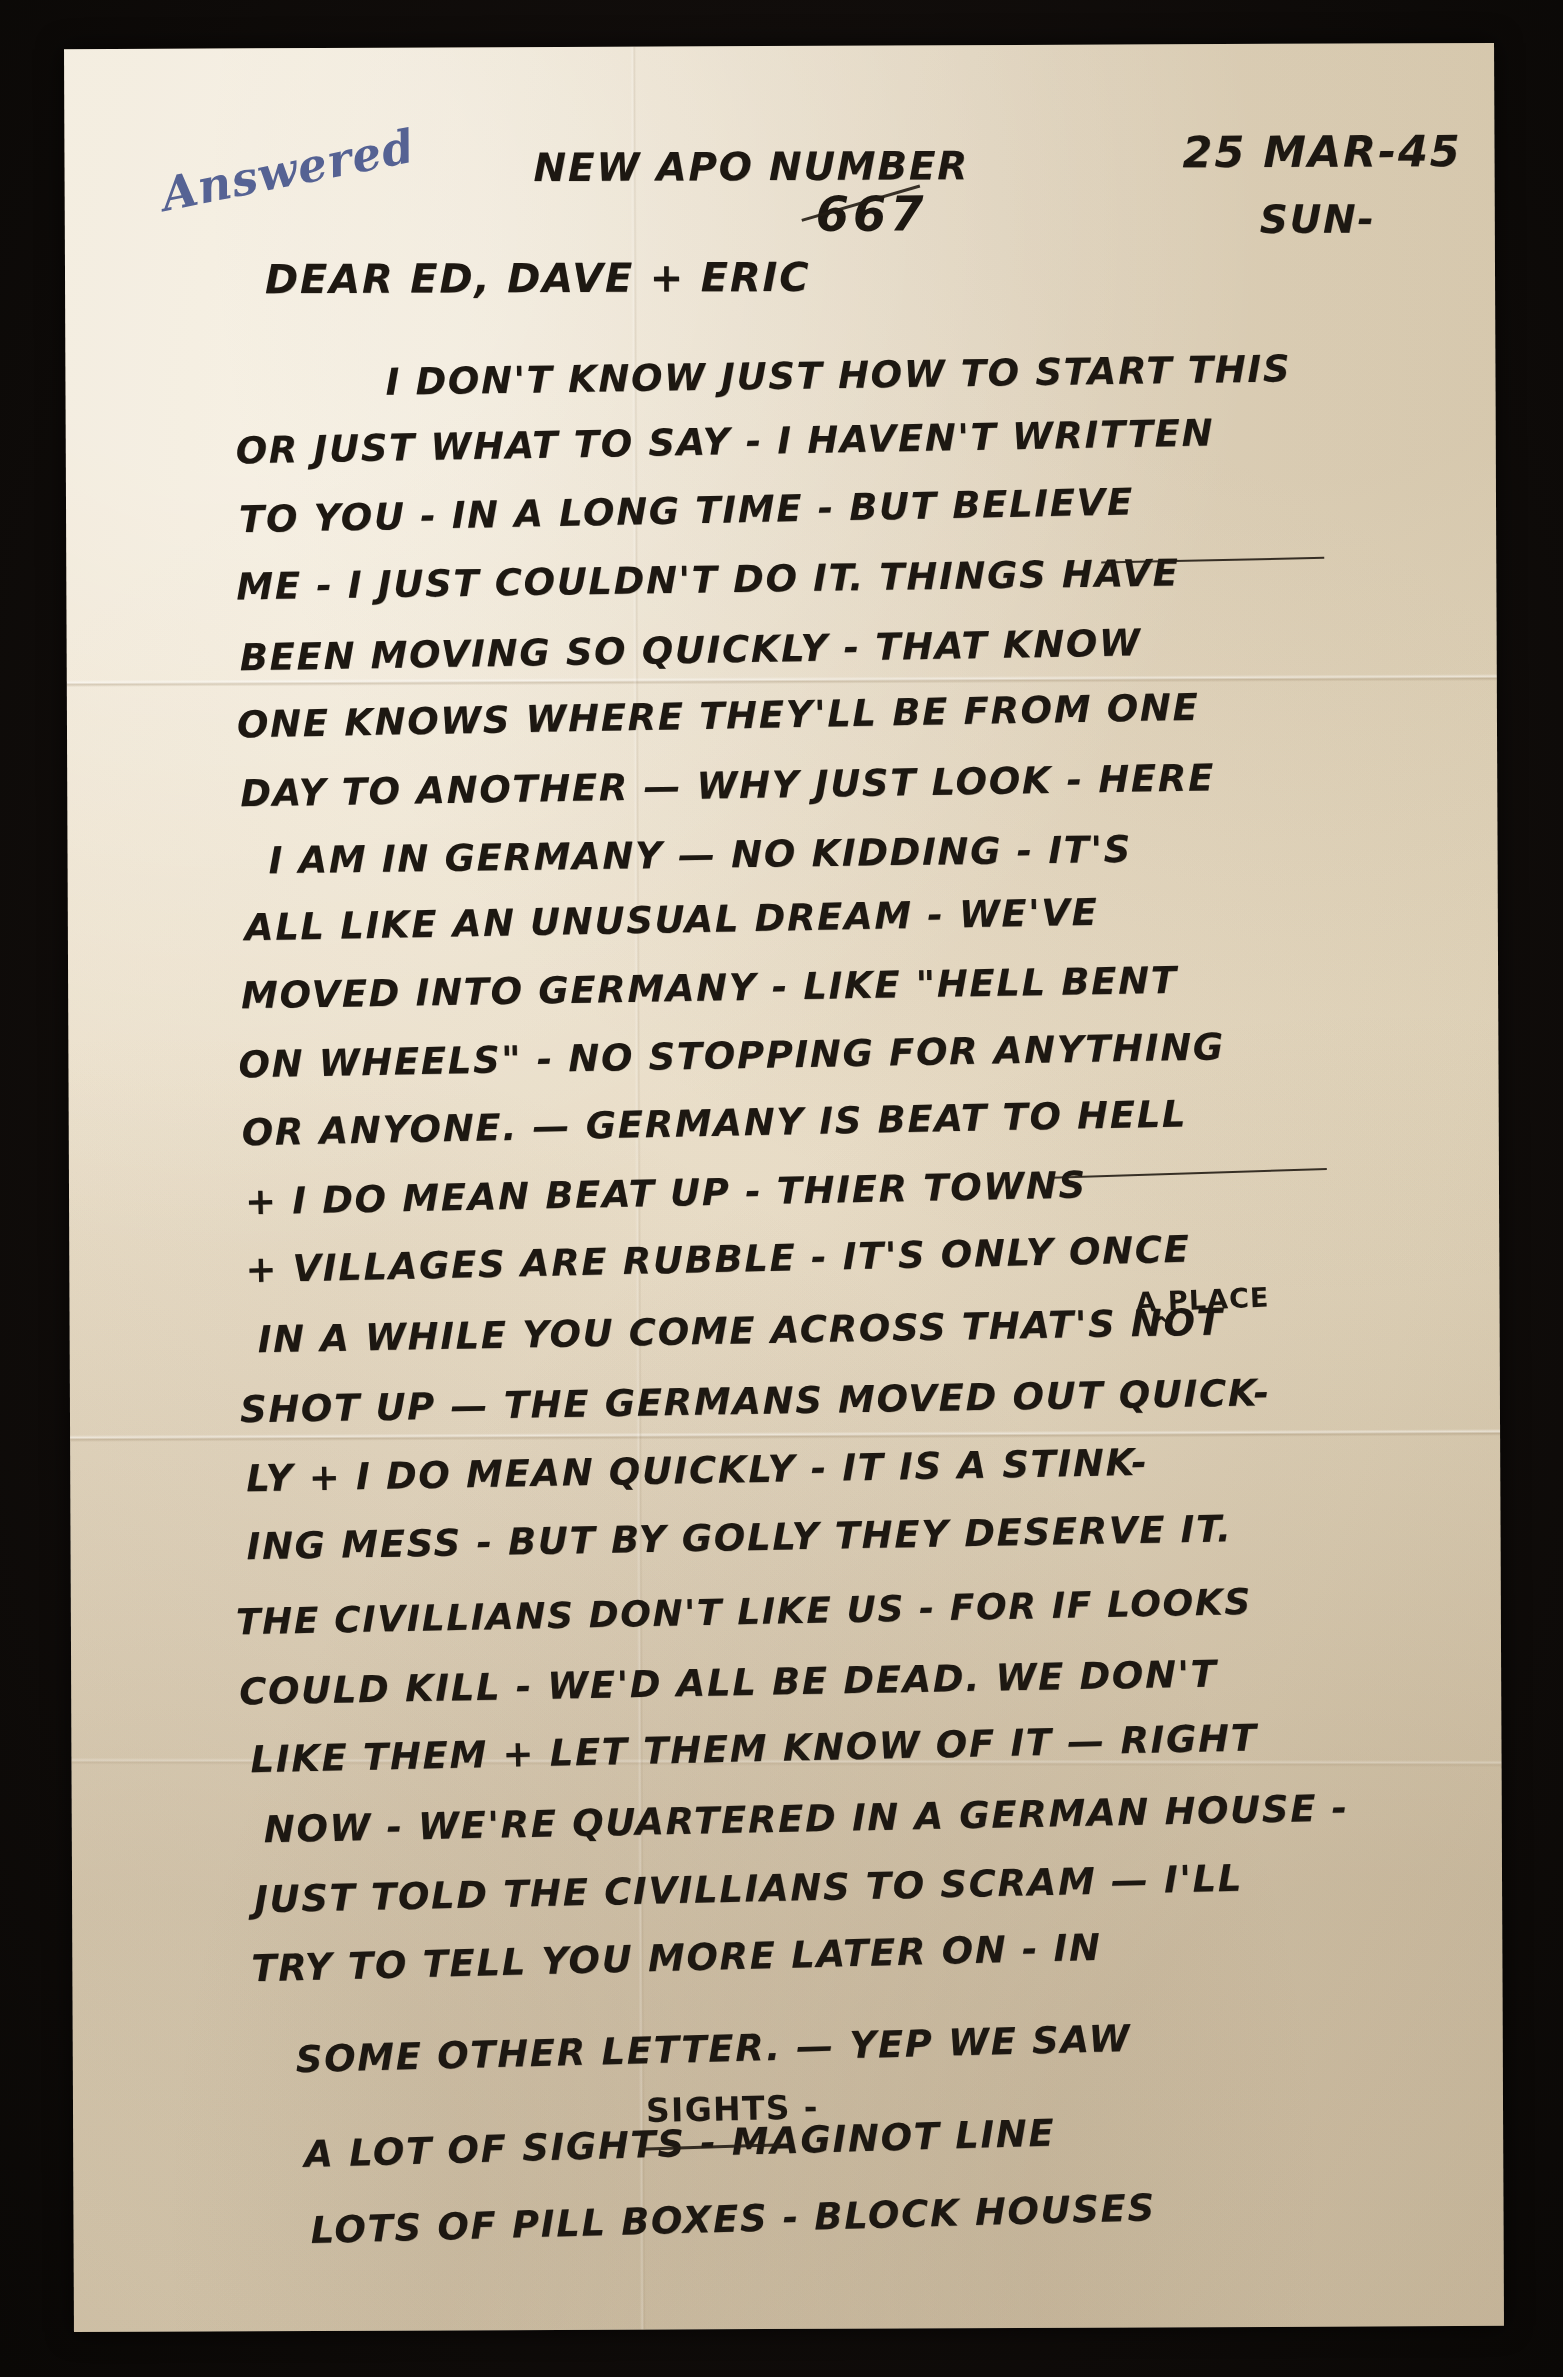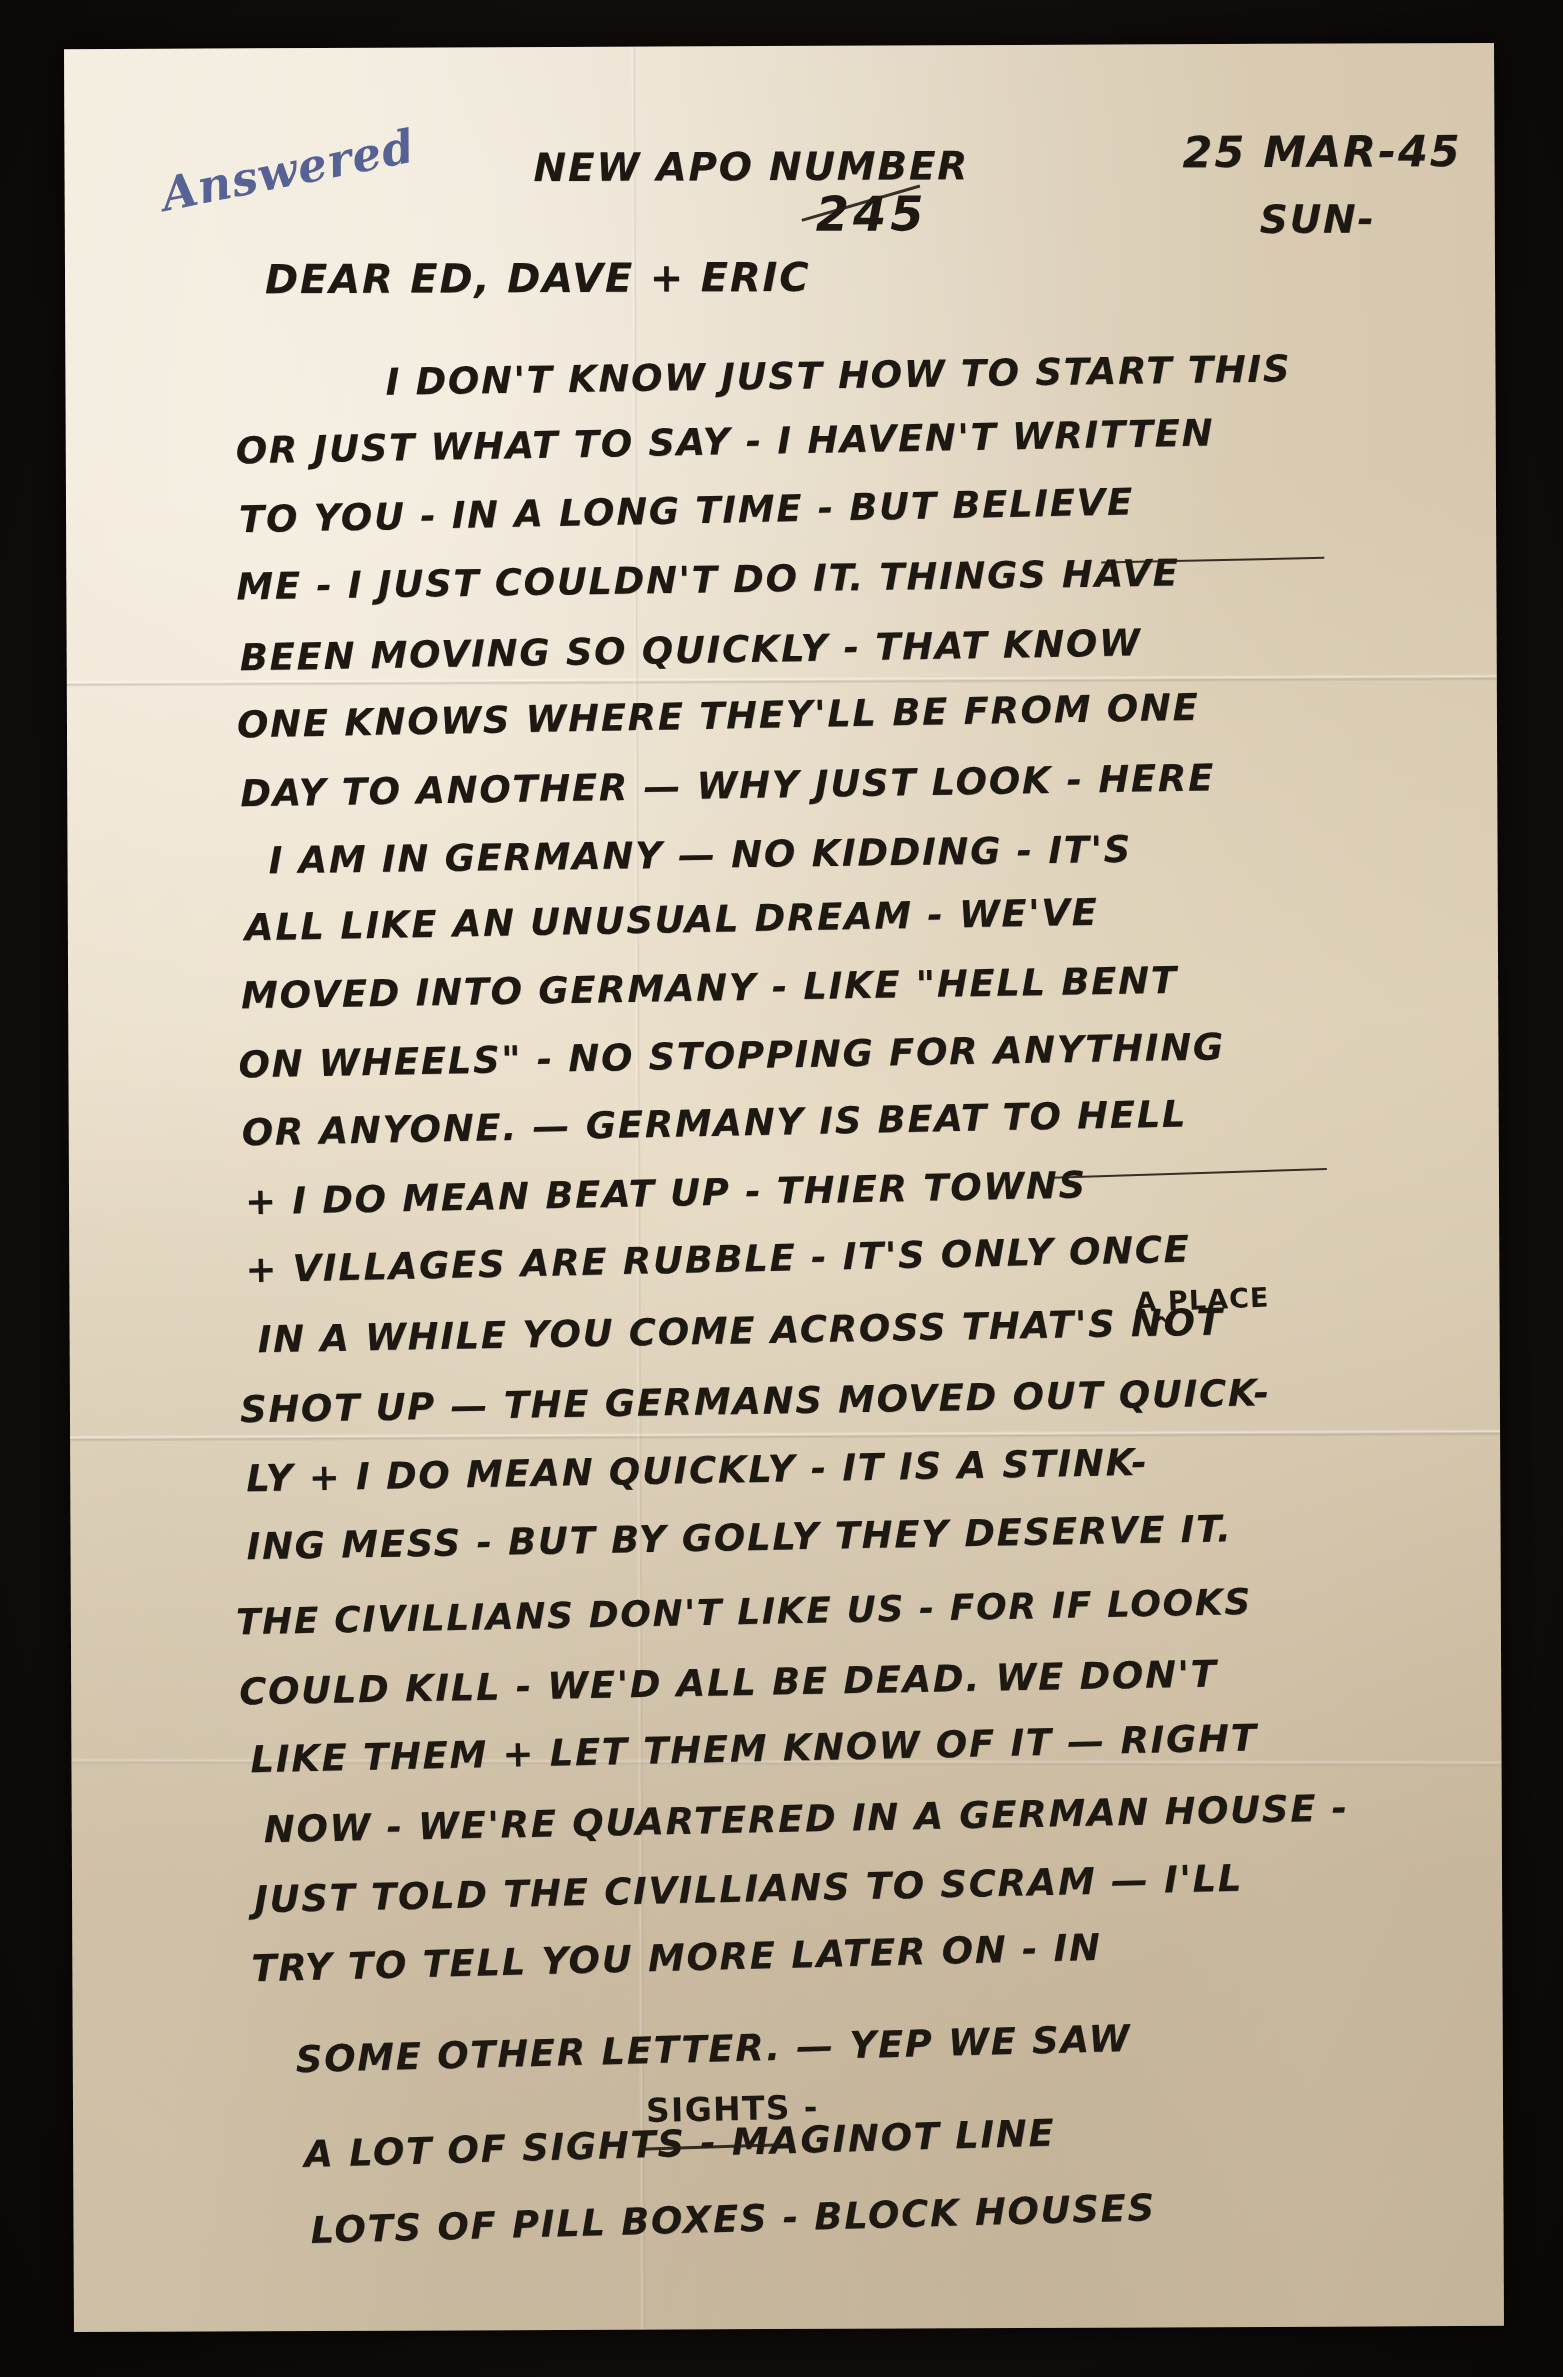--- a/index.html
+++ b/index.html
@@ -152,21 +152,21 @@
     <div class="fold f1"></div>
     <div class="fold f2"></div>
     <div class="fold f3"></div>
     <div class="foldv v1"></div>
 
     <div id="ink">
 
       <div class="stamp-answered">Answered</div>
 
       <div class="hw i" style="left:469px; top:98px; font-size:39px;">NEW APO NUMBER</div>
-      <div class="apo-num">245</div>
+      <div class="apo-num">667</div>
       <div class="strike" style="left:737px; top:173px; width:123px; transform: rotate(-16deg);"></div>
 
       <div class="hw i" style="left:1118px; top:83px; font-size:43px;">25 MAR-45</div>
       <div class="hw i" style="left:1195px; top:153px; font-size:39px;">SUN-</div>
 
       <div class="hw i" style="left:200px; top:208px; font-size:40px;">DEAR ED, DAVE + ERIC</div>
 
       <div class="hw i" style="left:320px; top:313px; font-size:37px; transform:rotate(-0.6deg);">I DON'T KNOW JUST HOW TO START THIS</div>
       <div class="hw i" style="left:170px; top:381px; font-size:37px; transform:rotate(-0.8deg);">OR JUST WHAT TO SAY - I HAVEN'T WRITTEN</div>
       <div class="hw i" style="left:173px; top:450px; font-size:37px; transform:rotate(-0.9deg);">TO YOU - IN A LONG TIME - BUT BELIEVE</div>

